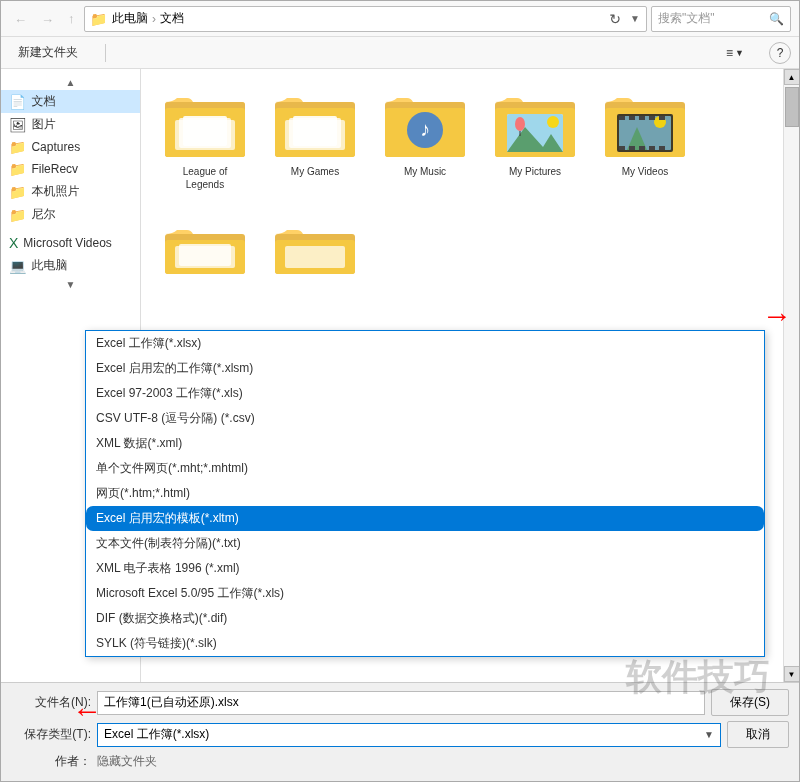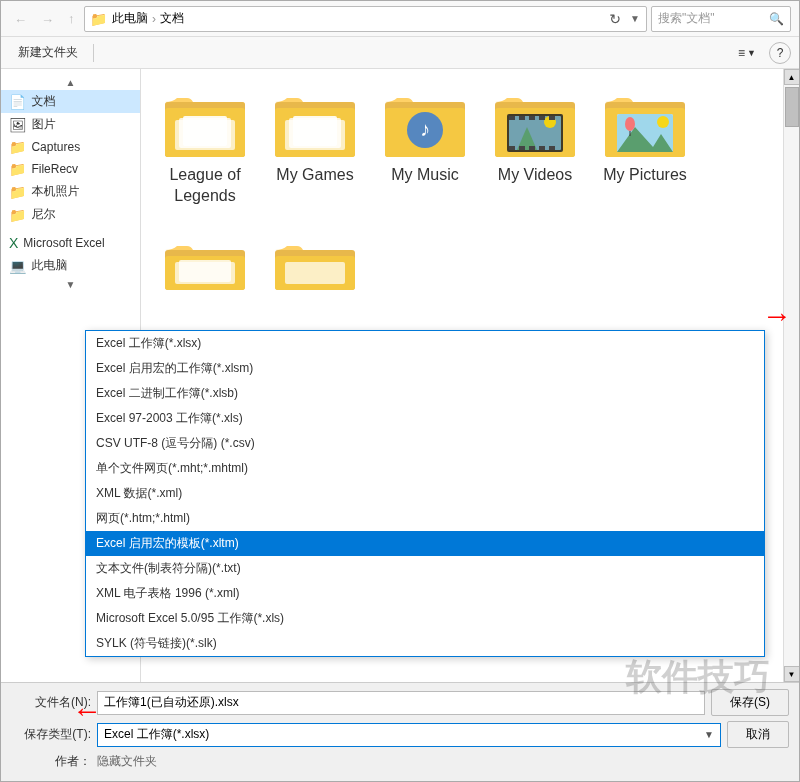--- a/index.html
+++ b/index.html
@@ -74,21 +74,21 @@
       color: #999;
     }
 
     
     .toolbar2 {
       display: flex;
       align-items: center;
       background: #f8f8f8;
       border-bottom: 1px solid #ddd;
       padding: 3px 8px;
-      gap: 4px;
+      gap: 16px;
       height: 32px;
     }
     .toolbar2-btn {
       background: none;
       border: 1px solid transparent;
       cursor: pointer;
       padding: 2px 8px;
       font-size: 12px;
       color: #333;
       border-radius: 2px;
@@ -169,21 +169,21 @@
       justify-content: center;
     }
 
     
     .folder-svg {
       width: 80px;
       height: 68px;
     }
 
     .folder-label {
-      font-size: 16px;
+      font-size: 10px;
       text-align: center;
       color: #333;
       margin-top: 3px;
       word-break: break-word;
       line-height: 1.3;
     }
 
     
     .form-area {
       background: #f0f0f0;
@@ -237,20 +237,21 @@
     .dropdown-item {
       padding: 4px 10px;
       font-size: 12px;
       color: #333;
       cursor: pointer;
       white-space: nowrap;
     }
     .dropdown-item.selected {
       background: #0078d7;
       color: #fff;
+      border-radius: 7px;
     }
 
     
     .red-arrow-right {
       position: absolute;
       right: 5px;
       top: 290px;
       color: red;
       font-size: 28px;
       font-weight: bold;
@@ -386,21 +387,21 @@
         <span class="sidebar-icon">📁</span>
         <span>本机照片</span>
       </div>
       <div class="sidebar-item">
         <span class="sidebar-icon">📁</span>
         <span>尼尔</span>
       </div>
       <div style="height:6px;"></div>
       <div class="sidebar-item">
         <span class="sidebar-icon" style="color:#1d7544;">X</span>
-        <span>Microsoft Excel</span>
+        <span>Microsoft Videos</span>
       </div>
       <div class="sidebar-item">
         <span class="sidebar-icon">💻</span>
         <span>此电脑</span>
       </div>
       <div class="sidebar-scroll-down">▼</div>
     </div>
 
     <div class="content-with-scroll">
       <div class="file-view">
@@ -450,20 +451,42 @@
             <span class="folder-label">My Music</span>
           </div>
 
           <div class="folder-item">
             <div class="folder-icon-wrap">
               <svg class="folder-svg" viewBox="0 0 80 68">
                 <rect x="0" y="10" width="80" height="55" rx="3" ry="3" fill="#E8B84B"></rect>
                 <rect x="0" y="16" width="80" height="49" rx="3" ry="3" fill="#F5C842"></rect>
                 <path d="M0,10 Q8,10 12,6 L22,6 Q26,6 28,10 Z" fill="#FFD166"></path>
 
+                <rect x="12" y="22" width="56" height="38" rx="2" fill="white" opacity="0.9"></rect>
+
+                <rect x="12" y="22" width="56" height="38" rx="2" fill="#87CEEB" opacity="0.8"></rect>
+
+                <polygon points="12,60 30,35 48,55 56,42 68,60" fill="#5a9e6e"></polygon>
+
+                <circle cx="58" cy="30" r="6" fill="#FFD700" opacity="0.9"></circle>
+
+                <ellipse cx="25" cy="32" rx="5" ry="7" fill="#FF6B6B" opacity="0.9"></ellipse>
+                <line x1="25" y1="39" x2="25" y2="44" stroke="#333" stroke-width="1"></line>
+              </svg>
+            </div>
+            <span class="folder-label">My Pictures</span>
+          </div>
+
+          <div class="folder-item">
+            <div class="folder-icon-wrap">
+              <svg class="folder-svg" viewBox="0 0 80 68">
+                <rect x="0" y="10" width="80" height="55" rx="3" ry="3" fill="#E8B84B"></rect>
+                <rect x="0" y="16" width="80" height="49" rx="3" ry="3" fill="#F5C842"></rect>
+                <path d="M0,10 Q8,10 12,6 L22,6 Q26,6 28,10 Z" fill="#FFD166"></path>
+
                 <rect x="12" y="22" width="56" height="38" rx="2" fill="#222" opacity="0.85"></rect>
                 <rect x="14" y="24" width="52" height="34" rx="1" fill="#87CEEB" opacity="0.7"></rect>
 
                 <circle cx="55" cy="30" r="6" fill="#FFD700" opacity="0.9"></circle>
 
                 <polygon points="22,58 32,35 42,58" fill="#5a9e6e"></polygon>
 
                 <rect x="14" y="24" width="6" height="4" fill="#444"></rect>
                 <rect x="24" y="24" width="6" height="4" fill="#444"></rect>
                 <rect x="34" y="24" width="6" height="4" fill="#444"></rect>
@@ -471,42 +494,20 @@
                 <rect x="54" y="24" width="6" height="4" fill="#444"></rect>
 
                 <rect x="14" y="54" width="6" height="4" fill="#444"></rect>
                 <rect x="24" y="54" width="6" height="4" fill="#444"></rect>
                 <rect x="34" y="54" width="6" height="4" fill="#444"></rect>
                 <rect x="44" y="54" width="6" height="4" fill="#444"></rect>
                 <rect x="54" y="54" width="6" height="4" fill="#444"></rect>
               </svg>
             </div>
             <span class="folder-label">My Videos</span>
-          </div>
-
-          <div class="folder-item">
-            <div class="folder-icon-wrap">
-              <svg class="folder-svg" viewBox="0 0 80 68">
-                <rect x="0" y="10" width="80" height="55" rx="3" ry="3" fill="#E8B84B"></rect>
-                <rect x="0" y="16" width="80" height="49" rx="3" ry="3" fill="#F5C842"></rect>
-                <path d="M0,10 Q8,10 12,6 L22,6 Q26,6 28,10 Z" fill="#FFD166"></path>
-
-                <rect x="12" y="22" width="56" height="38" rx="2" fill="white" opacity="0.9"></rect>
-
-                <rect x="12" y="22" width="56" height="38" rx="2" fill="#87CEEB" opacity="0.8"></rect>
-
-                <polygon points="12,60 30,35 48,55 56,42 68,60" fill="#5a9e6e"></polygon>
-
-                <circle cx="58" cy="30" r="6" fill="#FFD700" opacity="0.9"></circle>
-
-                <ellipse cx="25" cy="32" rx="5" ry="7" fill="#FF6B6B" opacity="0.9"></ellipse>
-                <line x1="25" y1="39" x2="25" y2="44" stroke="#333" stroke-width="1"></line>
-              </svg>
-            </div>
-            <span class="folder-label">My Pictures</span>
           </div>
 
         </div>
 
         <div class="folder-grid" style="margin-top:5px;">
           <div class="folder-item">
             <div class="folder-icon-wrap">
               <svg class="folder-svg" viewBox="0 0 80 40" height="40">
                 <rect x="0" y="0" width="80" height="40" rx="3" ry="3" fill="#E8B84B"></rect>
                 <rect x="0" y="6" width="80" height="34" rx="3" ry="3" fill="#F5C842"></rect>
@@ -558,30 +559,30 @@
     </div>
     <div class="form-row">
       <label class="form-label">作者：</label>
       <span style="font-size:12px;color:#666;">隐藏文件夹</span>
     </div>
   </div>
 
   <div class="dropdown-overlay">
     <div class="dropdown-item">Excel 工作簿(*.xlsx)</div>
     <div class="dropdown-item">Excel 启用宏的工作簿(*.xlsm)</div>
-    <div class="dropdown-item">Excel 二进制工作簿(*.xlsb)</div>
     <div class="dropdown-item">Excel 97-2003 工作簿(*.xls)</div>
     <div class="dropdown-item">CSV UTF-8 (逗号分隔) (*.csv)</div>
+    <div class="dropdown-item">XML 数据(*.xml)</div>
     <div class="dropdown-item">单个文件网页(*.mht;*.mhtml)</div>
-    <div class="dropdown-item">XML 数据(*.xml)</div>
     <div class="dropdown-item">网页(*.htm;*.html)</div>
     <div class="dropdown-item selected">Excel 启用宏的模板(*.xltm)</div>
     <div class="dropdown-item">文本文件(制表符分隔)(*.txt)</div>
     <div class="dropdown-item">XML 电子表格 1996 (*.xml)</div>
     <div class="dropdown-item">Microsoft Excel 5.0/95 工作簿(*.xls)</div>
+    <div class="dropdown-item">DIF (数据交换格式)(*.dif)</div>
     <div class="dropdown-item">SYLK (符号链接)(*.slk)</div>
 
   </div>
 
   <div class="red-arrow-right" style="position:absolute;right:8px;top:295px;color:red;font-size:30px;font-weight:bold;z-index:200;">→</div>
   <div class="red-arrow-left" style="position:absolute;left:72px;bottom:58px;color:red;font-size:30px;font-weight:bold;z-index:200;transform:scaleX(-1);">→</div>
 
   <div class="watermark">软件技巧</div>
 </div>
 

